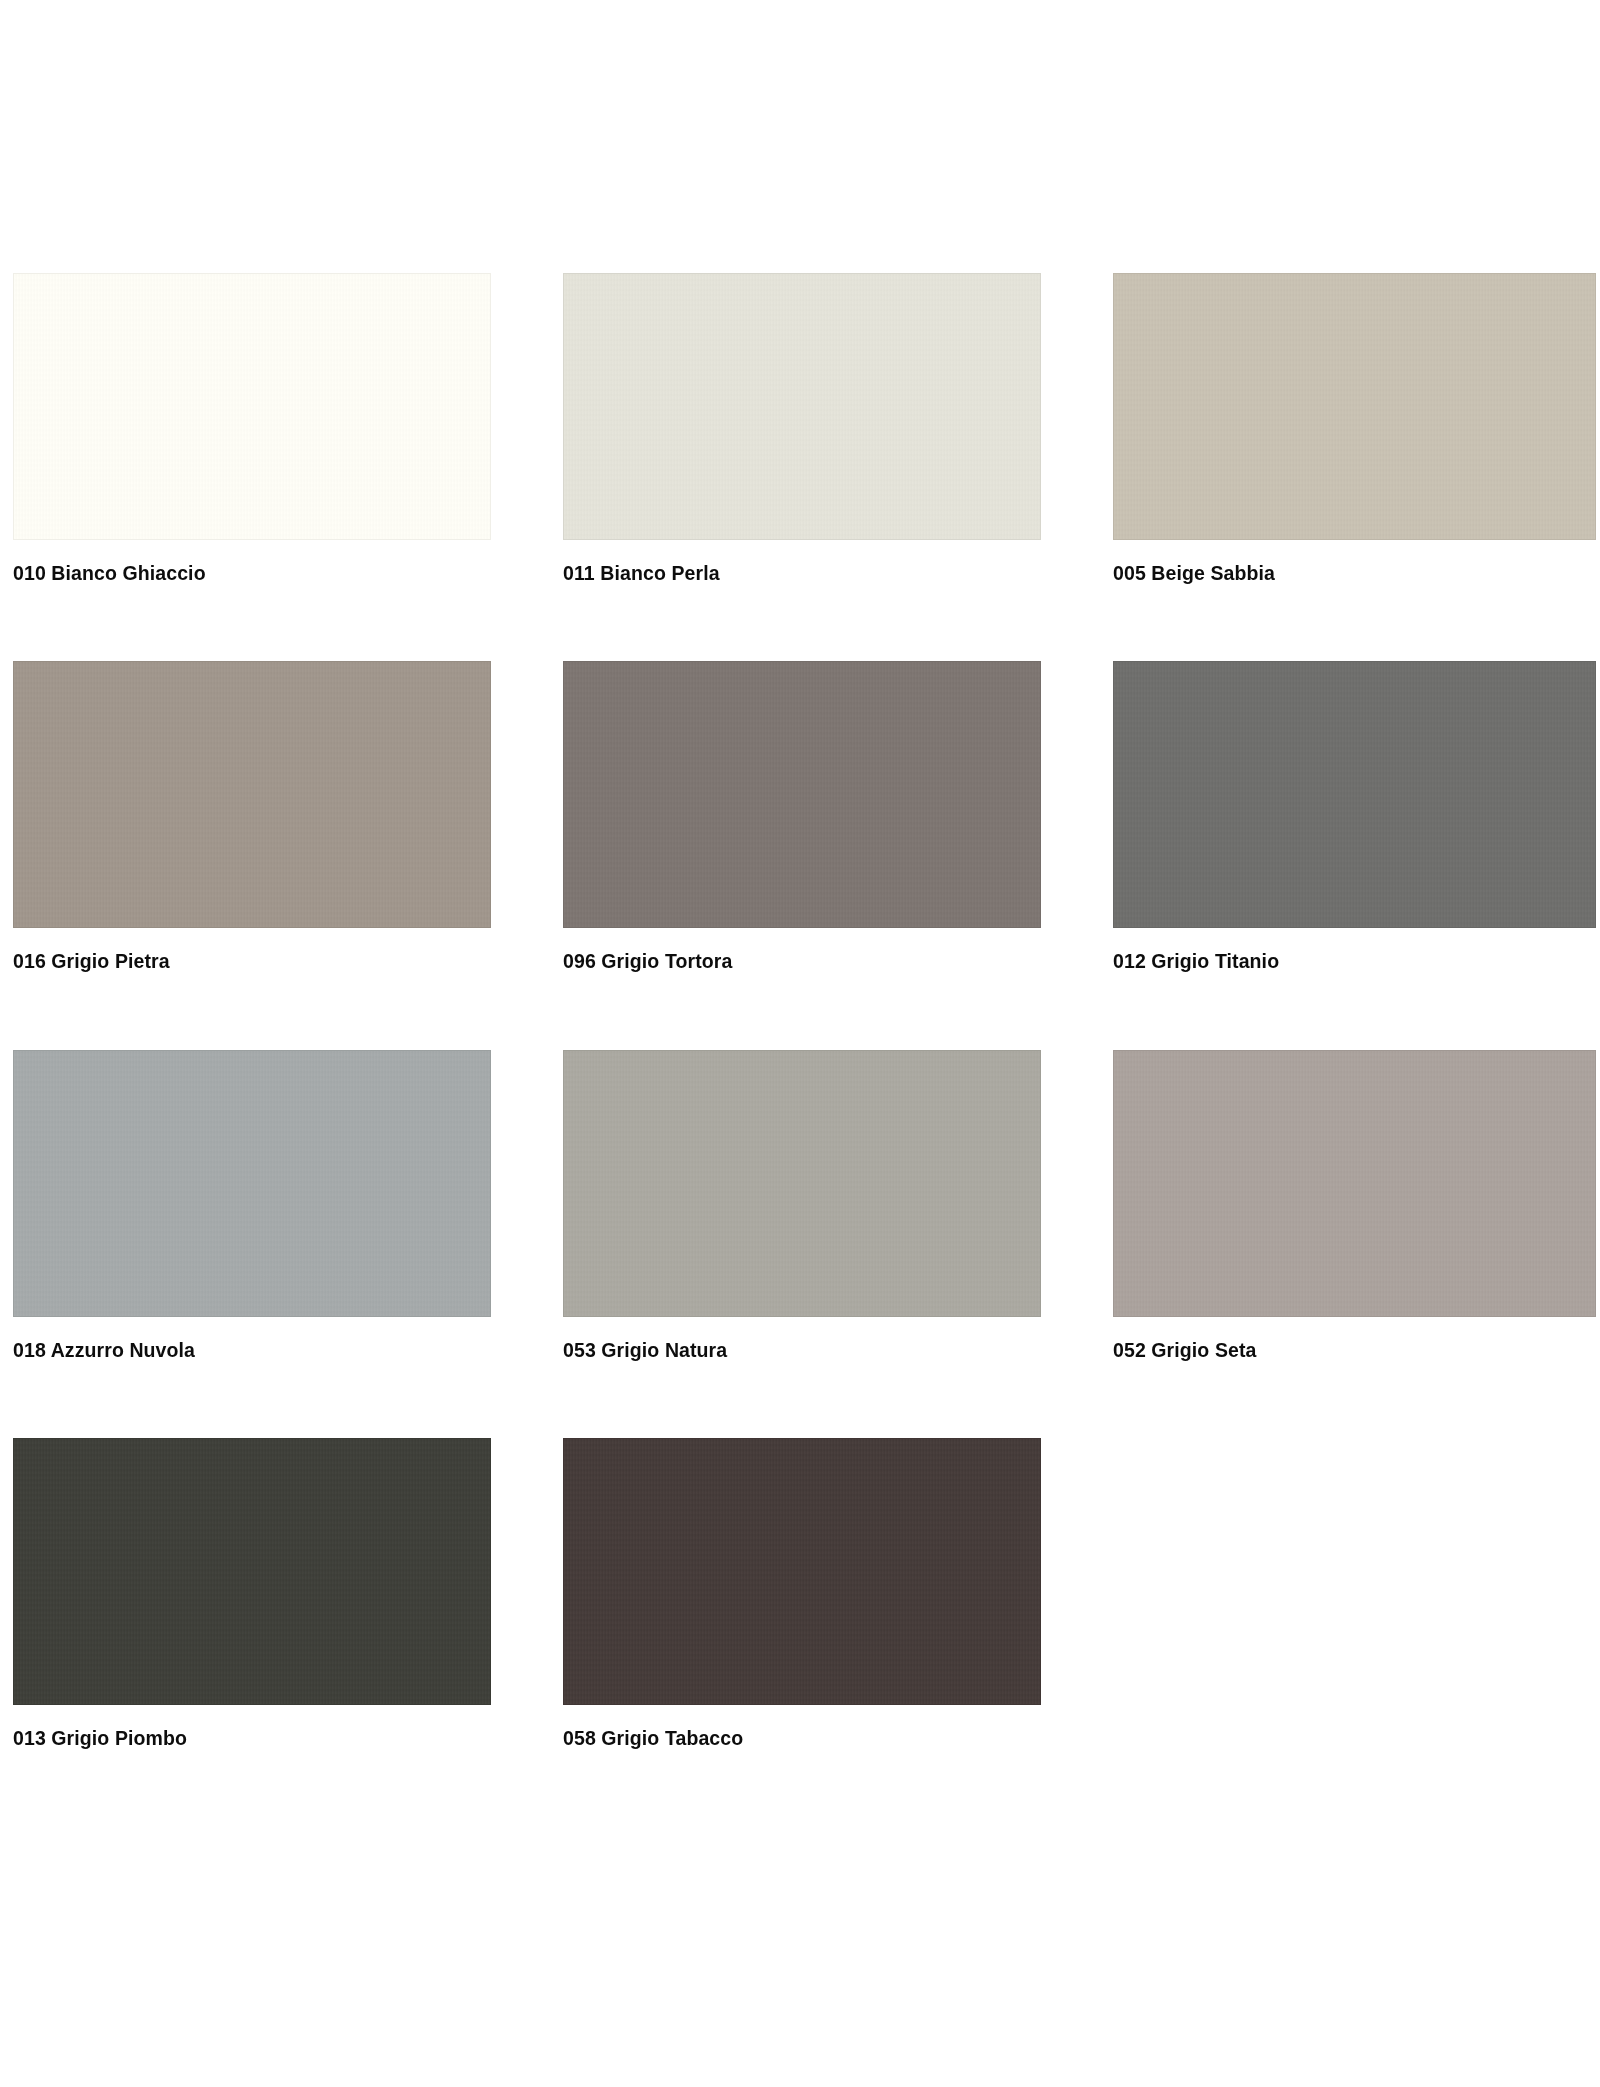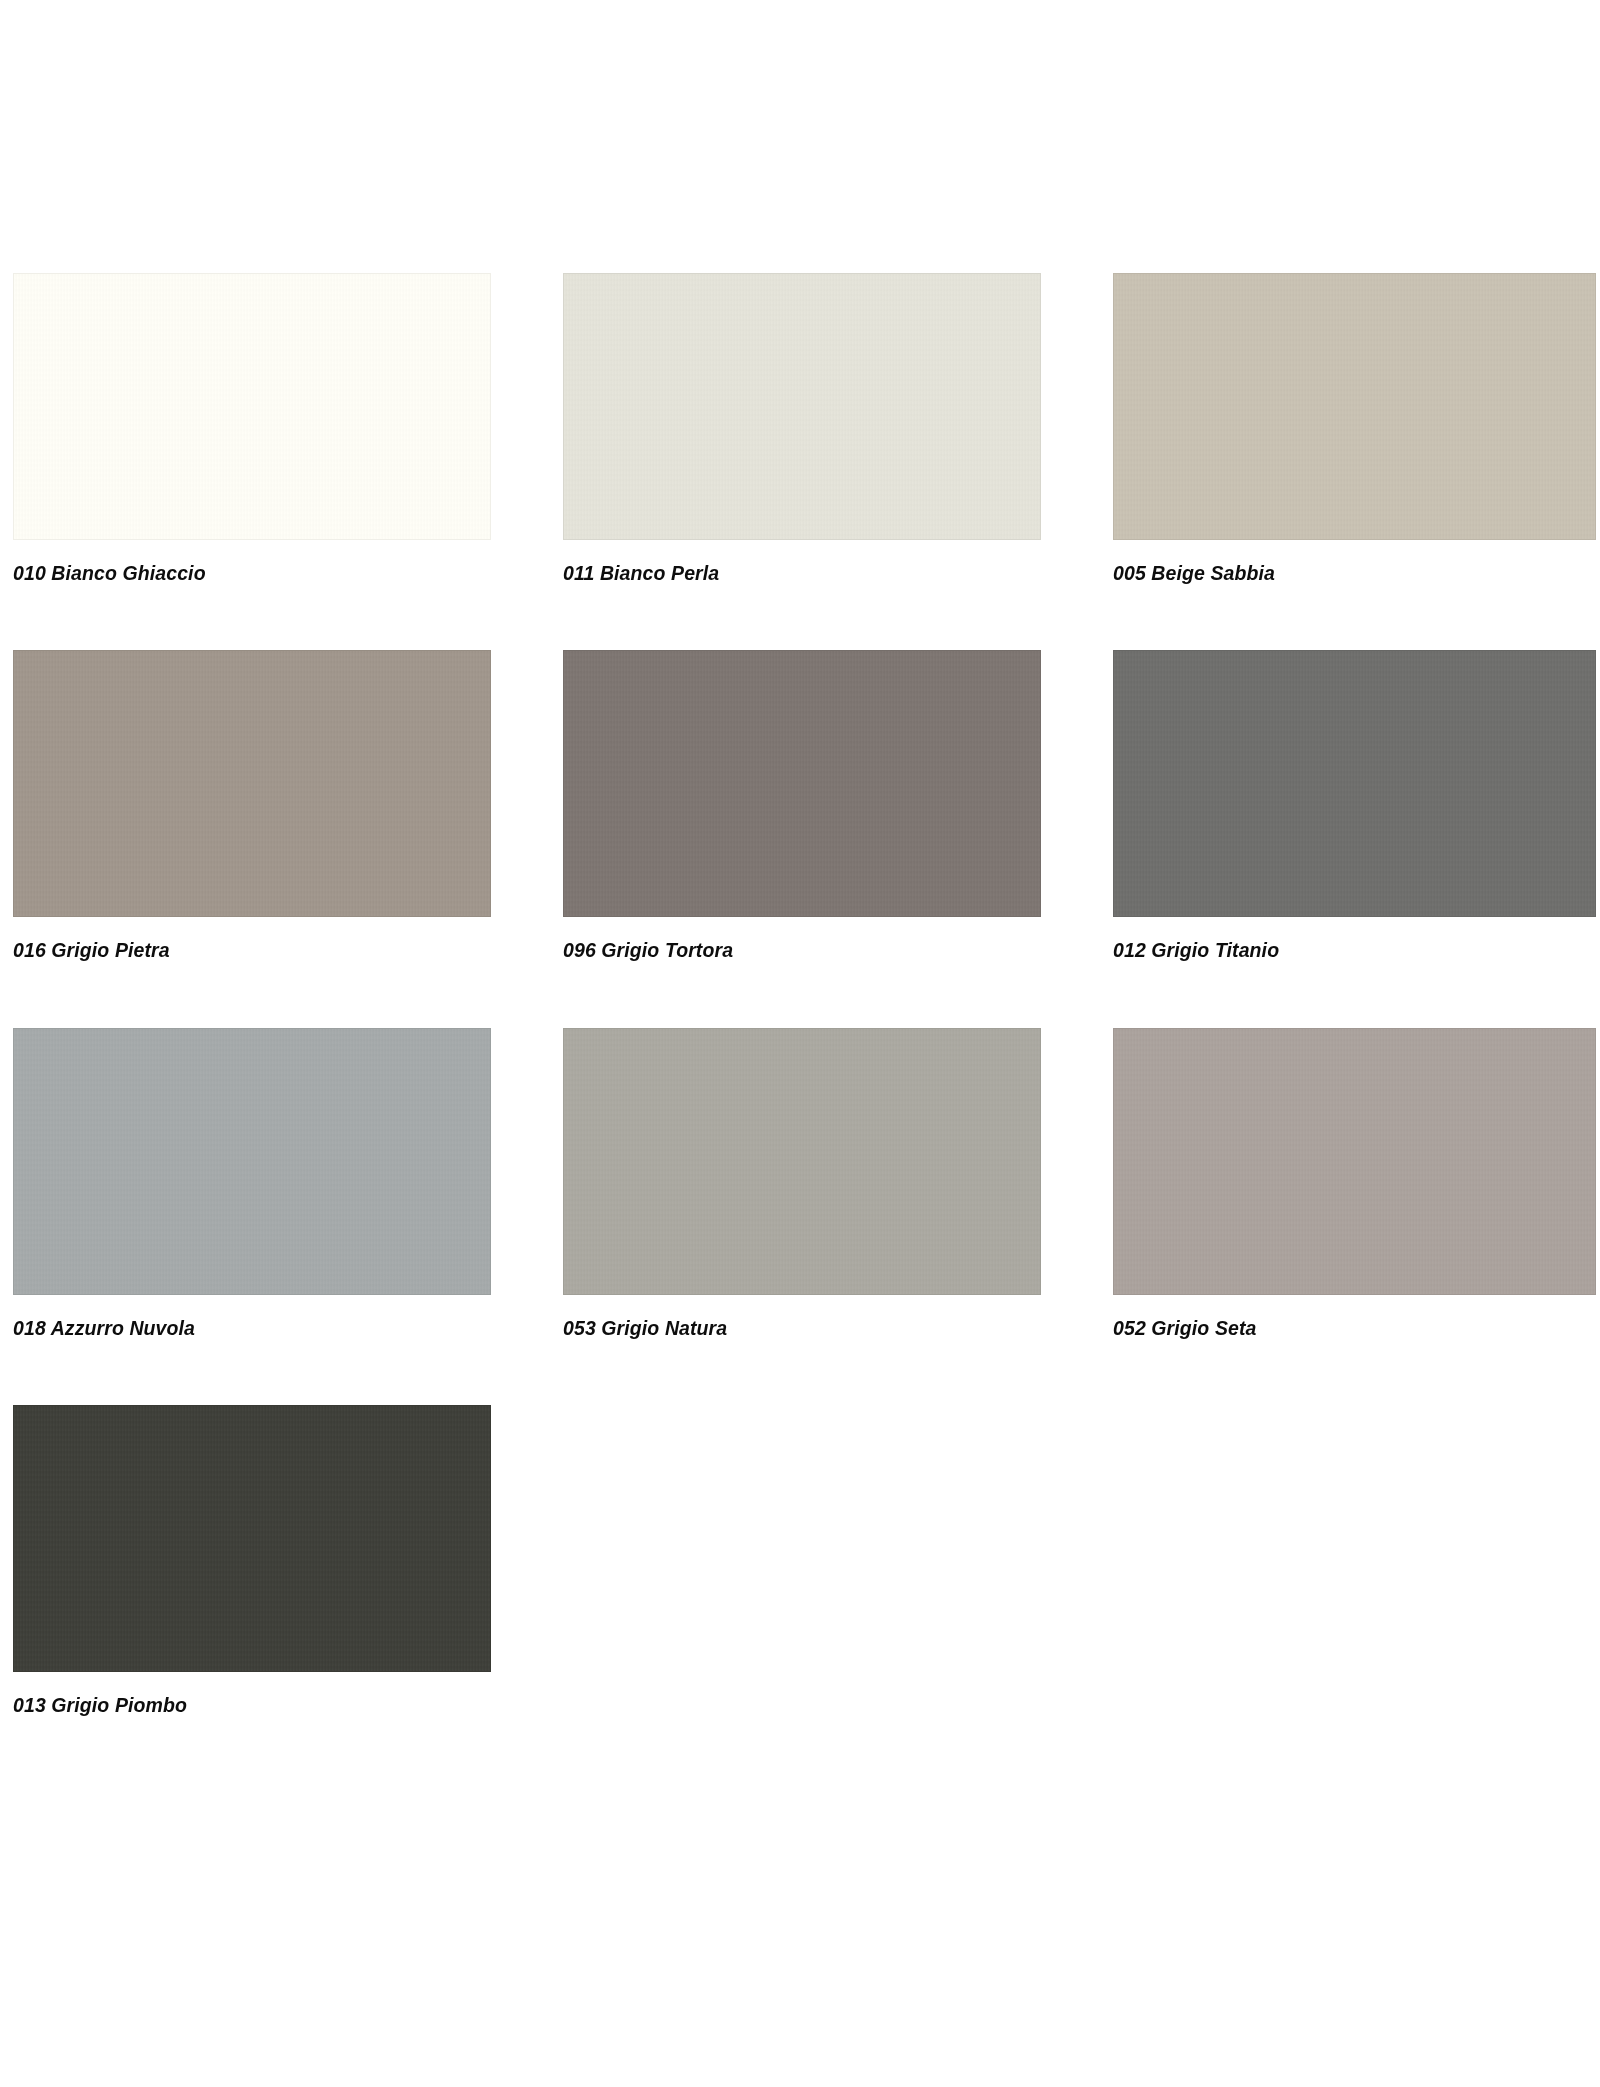--- a/index.html
+++ b/index.html
@@ -27,22 +27,21 @@
   }
 
   #swatch-grid {
     position: absolute;
     left: 13px;
     top: 273px;
     width: 1583px;
     display: grid;
     grid-template-columns: 478px 72px 478px 72px 483px;
     grid-auto-rows: auto;
-    row-gap: 3px;
-    font-style: italic;
+    row-gap: 14px;
   }
 
   .swatch-cell {
     display: block;
     margin-bottom: 62px;
   }
   .spacer-cell {
     display: block;
   }
 
@@ -132,16 +131,20 @@
     <div class="swatch-cell">
       <div class="swatch-chip" style="background-color: rgb(171, 162, 157);"></div>
       <div class="swatch-label">052 Grigio Seta</div>
     </div>
 
     <div class="swatch-cell last-row">
       <div class="swatch-chip" style="background-color: rgb(61, 62, 56);"></div>
       <div class="swatch-label">013 Grigio Piombo</div>
     </div>
     <div class="spacer-cell"></div>
+    <div class="swatch-cell last-row">
+      <div class="swatch-chip" style="background-color: rgb(68, 58, 56);"></div>
+      <div class="swatch-label">058 Grigio Tabacco</div>
+    </div>
     <div class="spacer-cell"></div>
 
   </div>
 </div>
 
 </body></html>

